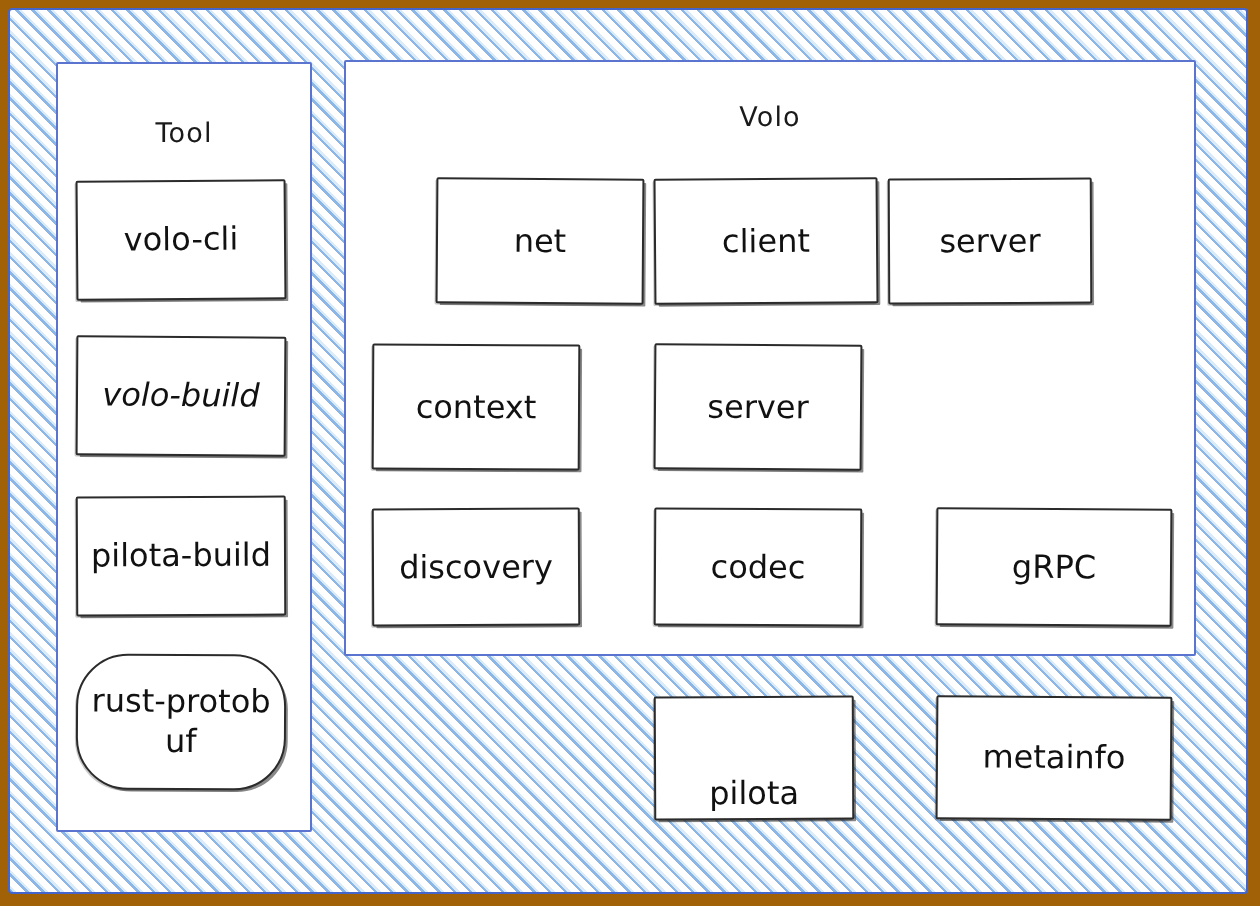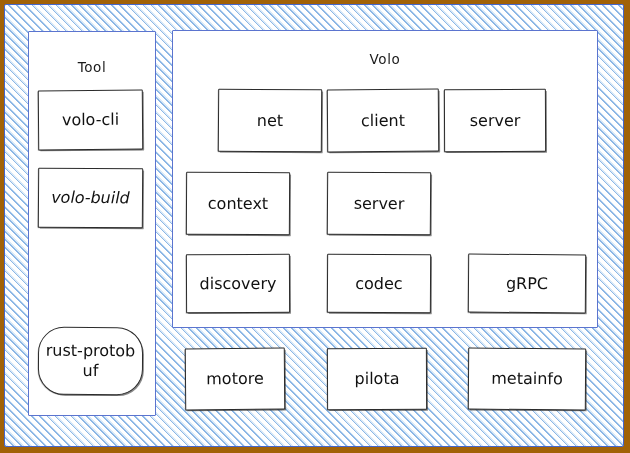--- a/index.html
+++ b/index.html
@@ -129,20 +129,23 @@
   <div id="volo-panel" class="group-panel">
     <div id="volo-title" class="group-title">Volo</div>
   </div>
 
   <div class="node sk1" style="left:38px;top:90px;width:105px;height:60px;">
     <span class="node-label">volo-cli</span>
   </div>
   <div class="node sk2" style="left:38px;top:168px;width:105px;height:60px;font-style:italic;">
     <span class="node-label">volo-build</span>
   </div>
+  <div class="node sk3" style="left:38px;top:248px;width:105px;height:60px;">
+    <span class="node-label">pilota-build</span>
+  </div>
   <div class="node sk4" style="left:38px;top:327px;width:105px;height:68px;border-radius:26px;">
     <span class="node-label">rust-protobuf</span>
   </div>
 
   <div class="node sk2" style="left:186px;top:89px;width:104px;height:63px;margin-left:32px;">
     <span class="node-label">net</span>
   </div>
   <div class="node sk1" style="left:327px;top:89px;width:112px;height:63px;">
     <span class="node-label">client</span>
   </div>
@@ -160,23 +163,20 @@
   <div class="node sk3" style="left:186px;top:254px;width:104px;height:59px;">
     <span class="node-label">discovery</span>
   </div>
   <div class="node sk4" style="left:327px;top:254px;width:104px;height:59px;">
     <span class="node-label">codec</span>
   </div>
   <div class="node sk2" style="left:468px;top:254px;width:118px;height:59px;text-align:center;">
     <span class="node-label">gRPC</span>
   </div>
 
-  <div class="node sk1" style="left:185px;top:348px;width:100px;height:62px;">
-    <span class="node-label">motore</span>
-  </div>
-  <div class="node sk3" style="left:327px;top:348px;width:100px;height:62px;">
+  <div class="node sk3" style="left:327px;top:348px;width:100px;height:62px;align-items:flex-end;">
     <span class="node-label">pilota</span>
   </div>
   <div class="node sk2" style="left:468px;top:348px;width:118px;height:62px;align-items:center;">
     <span class="node-label">metainfo</span>
   </div>
 
 </div>
 
 </body></html>

